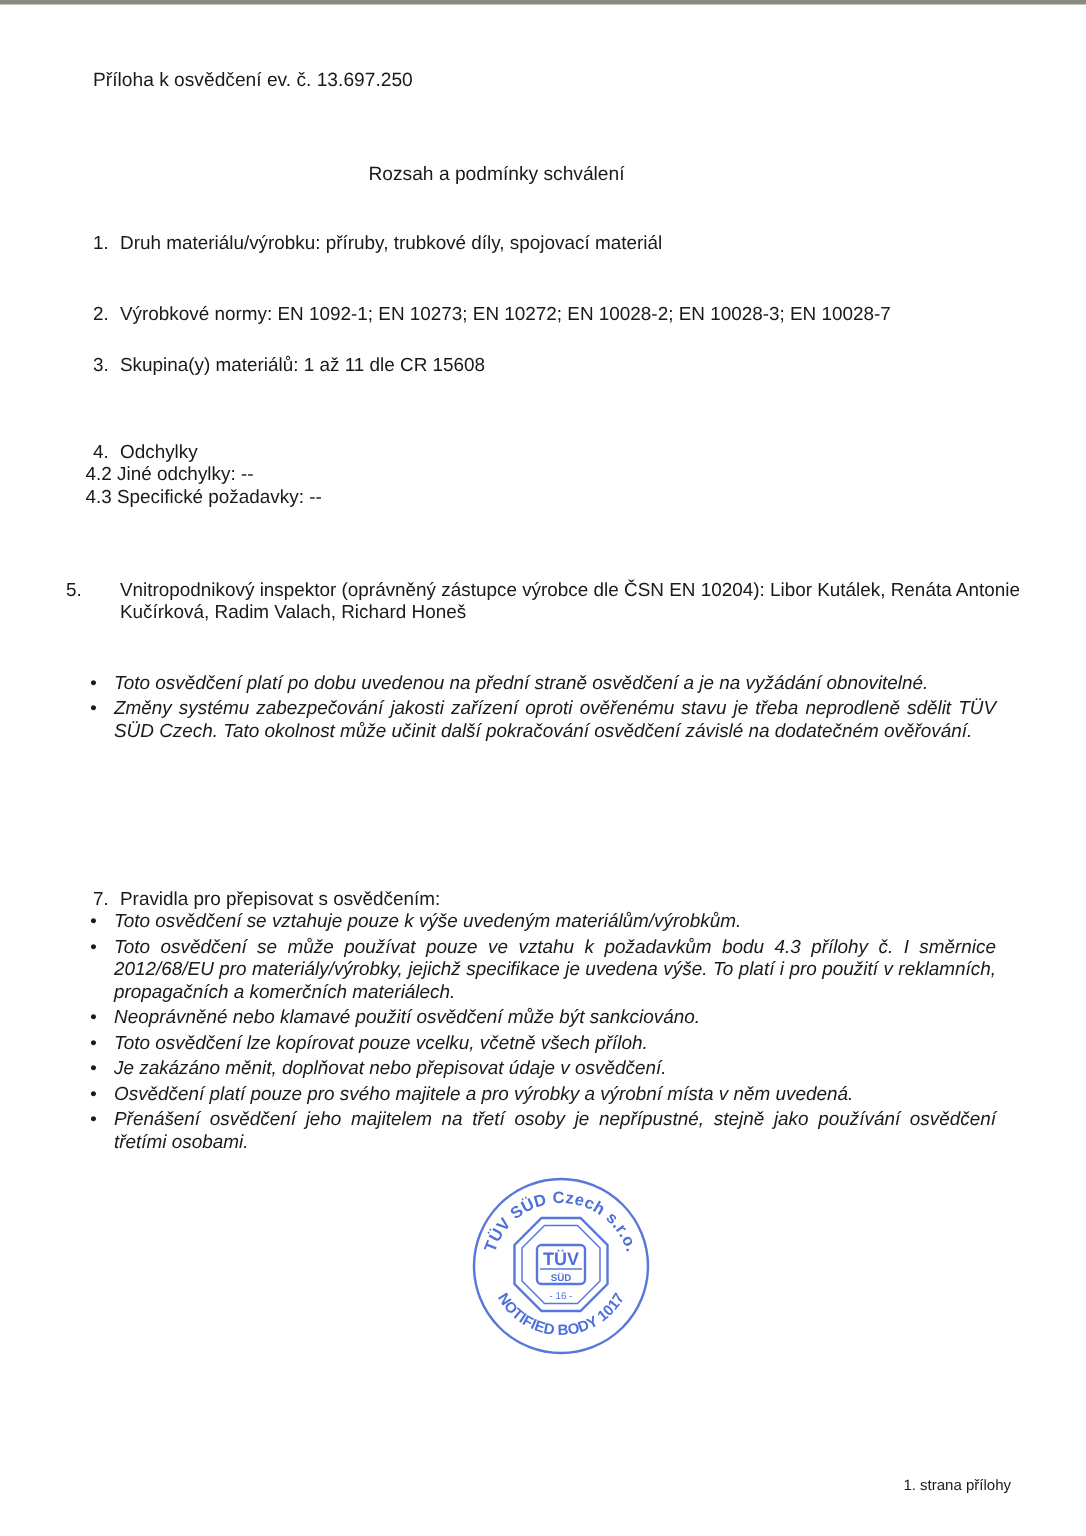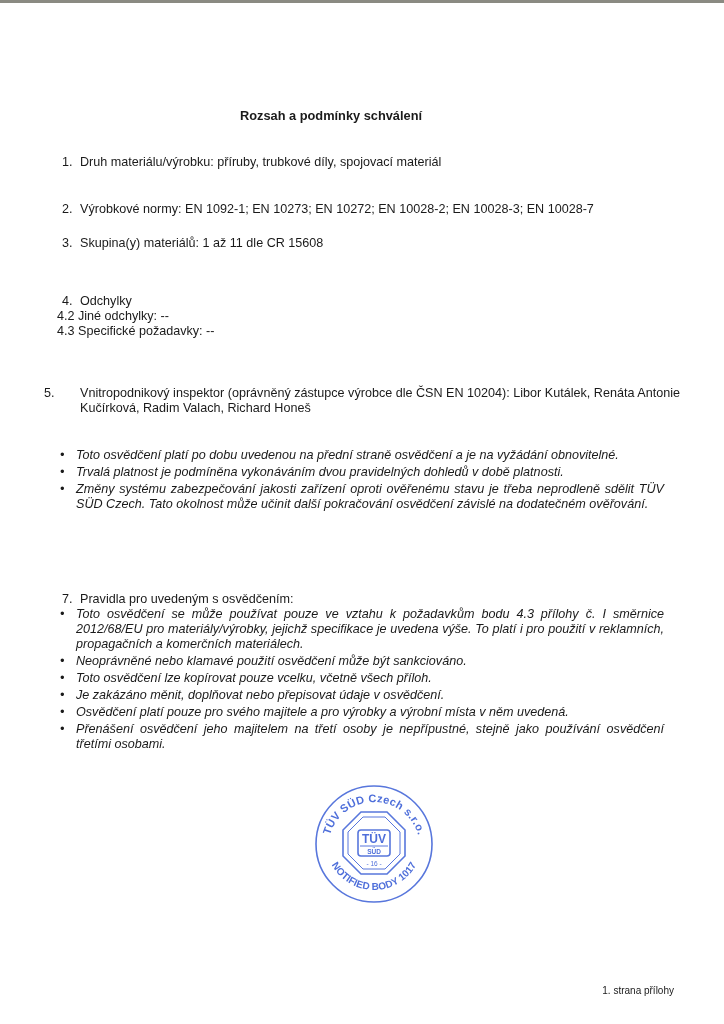--- a/index.html
+++ b/index.html
@@ -3,37 +3,38 @@
 <meta charset="utf-8">
 <style>
   html, body { margin: 0; padding: 0; }
   body {
     width: 724px; height: 1024px; background: #ffffff; position: relative; overflow: hidden;
     font-family: "Liberation Sans", sans-serif; color: #1a1a1a;
   }
   .topbar { position: absolute; left: 0; top: 0; width: 724px; height: 3px; background: #8a8a82; }
   .page { position: absolute; left: 0; top: 0; width: 724px; height: 1024px; font-size: 12.6px; line-height: 15px; }
   .hdr { position: absolute; left: 62px; top: 45px; font-size: 12.8px; }
-  .title { position: absolute; left: 0; width: 612px; top: 108px; text-align: center; font-weight: bold; font-size: 12.8px; padding-left: 50px; box-sizing: border-box; }
+  .title { position: absolute; left: 0; width: 612px; top: 108px; text-align: center; font-weight: normal; font-size: 12.8px; padding-left: 50px; box-sizing: border-box; }
   .sec { position: absolute; left: 62px; width: 600px; }
   .num { display: inline-block; width: 18px; }
   .hang { padding-left: 18px; text-indent: -18px; }
   .sub { margin: 0; }
   ul.bul { list-style: none; margin: 0; padding: 0; font-style: italic; }
   ul.bul li { position: relative; padding-left: 18px; text-align: justify; margin-bottom: 2px; }
   ul.bul li::before { content: "\2022"; position: absolute; left: 2px; top: 0; }
   .footer { position: absolute; right: 50px; top: 983px; font-size: 10px; }
   .stamp { position: absolute; left: 312px; top: 782px; width: 124px; height: 124px; }
 </style>
 </head>
 <body>
 
 <div class="topbar"></div>
 
 <div class="page">
+  <div class="hdr">Příloha k osvědčení ev. č. 13.697.250</div>
   <div class="title">Rozsah a podmínky schválení</div>
 
   <div class="sec" style="top:155px">
     <span class="num">1.</span><span>Druh materiálu/výrobku: příruby, trubkové díly, spojovací materiál</span>
   </div>
 
   <div class="sec" style="top:202px">
     <span class="num">2.</span><span>Výrobkové normy: EN 1092-1; EN 10273; EN 10272; EN 10028-2; EN 10028-3; EN 10028-7</span>
   </div>
 
@@ -47,28 +48,28 @@
     <div class="sub">4.3 Specifické požadavky: --</div>
   </div>
 
   <div class="sec hang" style="top:386px; width:600px">
     <span class="num">5.</span><span>Vnitropodnikový inspektor (oprávněný zástupce výrobce dle ČSN EN 10204): Libor Kutálek, Renáta Antonie Kučírková, Radim Valach, Richard Honeš</span>
   </div>
 
   <div class="sec" style="top:448px; left:62px; width:602px">
     <ul class="bul" style="margin-left:-4px">
       <li>Toto osvědčení platí po dobu uvedenou na přední straně osvědčení a je na vyžádání obnovitelné.</li>
-      <li>Trvalá platnost je podmíněna vykonáváním dvou pravidelných dohledů v době platnosti.</li>
       <li>Změny systému zabezpečování jakosti zařízení oproti ověřenému stavu je třeba neprodleně sdělit TÜV SÜD Czech. Tato okolnost může učinit další pokračování osvědčení závislé na dodatečném ověřování.</li>
     </ul>
   </div>
 
   <div class="sec" style="top:592px; left:62px; width:602px">
-    <div><span class="num">7.</span><span>Pravidla pro uvedeným s osvědčením:</span></div>
+    <div><span class="num">7.</span><span>Pravidla pro přepisovat s osvědčením:</span></div>
     <ul class="bul" style="margin-left:-4px">
+      <li>Toto osvědčení se vztahuje pouze k výše uvedeným materiálům/výrobkům.</li>
       <li>Toto osvědčení se může používat pouze ve vztahu k požadavkům bodu 4.3 přílohy č. I směrnice 2012/68/EU pro materiály/výrobky, jejichž specifikace je uvedena výše. To platí i pro použití v reklamních, propagačních a komerčních materiálech.</li>
       <li>Neoprávněné nebo klamavé použití osvědčení může být sankciováno.</li>
       <li>Toto osvědčení lze kopírovat pouze vcelku, včetně všech příloh.</li>
       <li>Je zakázáno měnit, doplňovat nebo přepisovat údaje v osvědčení.</li>
       <li>Osvědčení platí pouze pro svého majitele a pro výrobky a výrobní místa v něm uvedená.</li>
       <li>Přenášení osvědčení jeho majitelem na třetí osoby je nepřípustné, stejně jako používání osvědčení třetími osobami.</li>
     </ul>
   </div>
 
   <svg class="stamp" viewBox="0 0 124 124">

